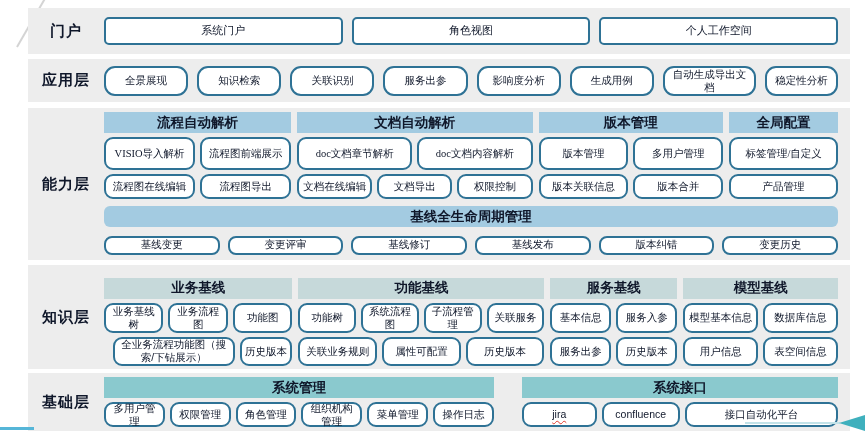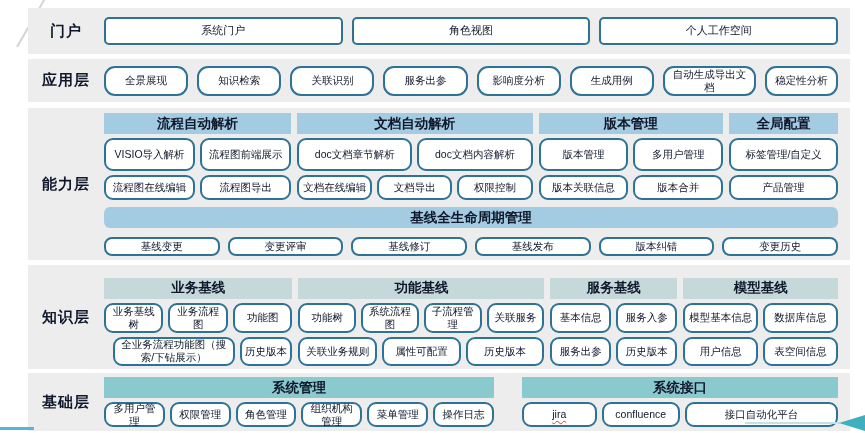--- a/index.html
+++ b/index.html
@@ -28,21 +28,21 @@
   .b-application-7{flex:0.85;}
   
   .group-row{display:flex;gap:6px;}
   .group{display:flex;flex-direction:column;}
   .ghead{height:21px;display:flex;align-items:center;justify-content:center;
          font-weight:bold;font-size:13.5px;margin-bottom:4px;flex:none;}
   .ghead-capability{background:var(--header-blue,#a3cbe1);}
   .ghead-knowledge{background:var(--header-pale,#c6d9da);}
   .ghead-foundation{background:var(--header-teal,#8ac9ce);}
   .grow-row{gap:5px;margin-bottom:4px;}
-  .c-capability{padding-top:6px;padding-bottom:5px;justify-content:center;}
+  .c-capability{padding-top:6px;padding-bottom:5px;justify-content:flex-end;font-family:Liberation Serif, serif;}
   .c-capability .r0{height:33px;}
   .c-capability .r1{height:25px;}
   .g-capability-0{flex:148;}
   .g-capability-1{flex:186;}
   .g-capability-2{flex:152;}
   .g-capability-3{flex:146;}
   .g-capability-4{flex:86;}
   .baseline-head{margin-top:3px;border-radius:6px;}
   .baseline-row{height:24px;gap:8px;margin-top:5px;}
   .baseline-row .btn{border-radius:8px;}

